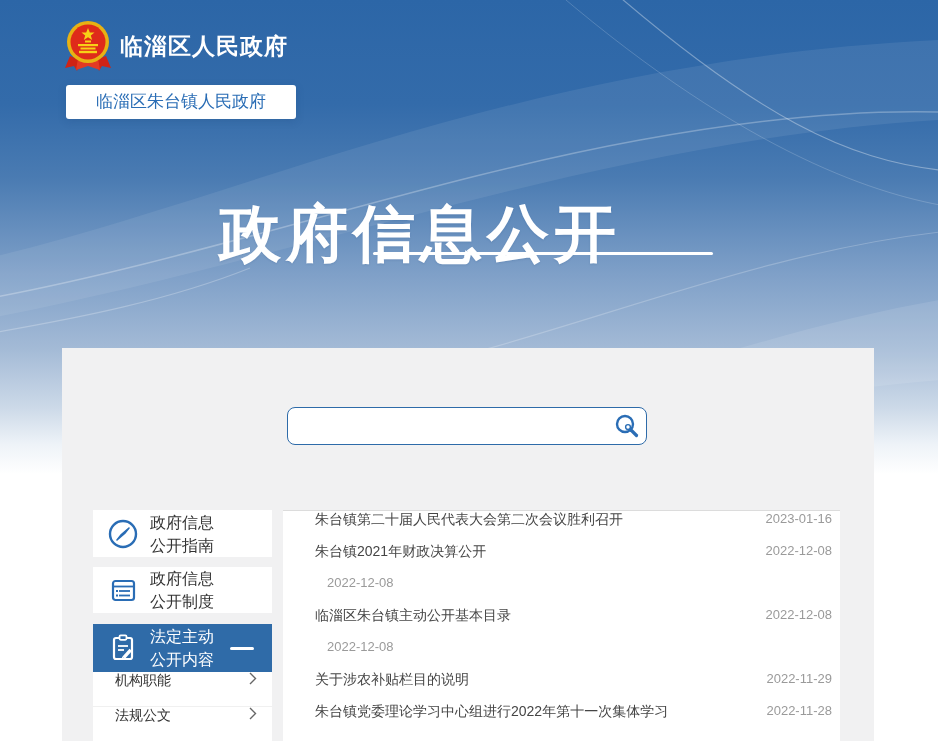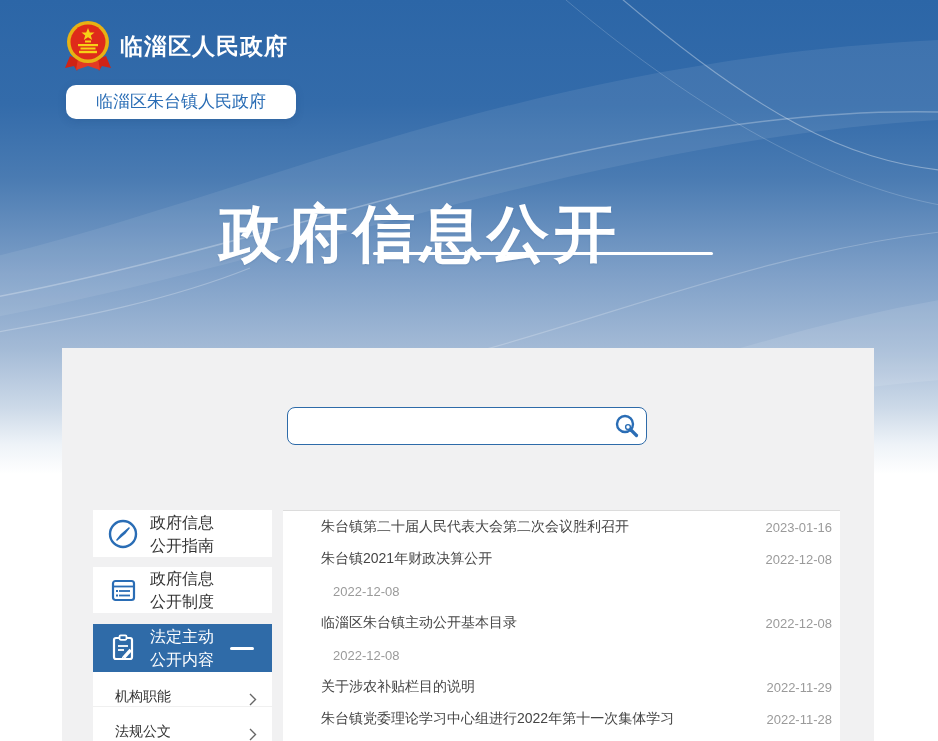--- a/index.html
+++ b/index.html
@@ -15,21 +15,21 @@
   .waves{ position:absolute; top:0; left:0; pointer-events:none; }
 
   
   .emblem{ position:absolute; left:64px; top:20px; width:48px; height:54px; }
   .site-name{
     position:absolute; left:120px; top:31px; color:#fff;
     font-size:23px; font-weight:700; letter-spacing:1px; cursor:pointer;
   }
   .org-button{
     position:absolute; left:66px; top:85px; width:230px; height:34px;
-    background:#fff; border-radius:10px; line-height:34px; text-align:center;
+    background:#fff; border-radius:3px; line-height:34px; text-align:center;
     color:#2a6db5; font-size:17px; box-shadow:0 2px 8px rgba(20,60,110,.18);
     cursor:pointer;
   }
   .big-title{
     position:absolute; left:0; top:164px; width:840px; text-align:center;
     color:#fff; font-size:62px; font-weight:700; letter-spacing:5px;
     text-shadow:0 1px 2px rgba(30,70,120,.15);
     margin-top:28px;
   }
   .title-underline{
@@ -66,35 +66,34 @@
   .card-3{ top:276px; height:48px; background:#2f6ba8; }
   .card-3 .side-label{ color:#fff; }
   .collapse-dash{
     position:absolute; right:18px; top:23px; width:24px; height:3px;
     background:#fff; border-radius:2px;
   }
   .submenu{
     position:absolute; left:31px; top:324px; width:179px; height:69px; background:#fff;
   }
   .submenu-item{
-    height:34px; display:flex; align-items:flex-end; justify-content:space-between;
+    height:34px; display:flex; align-items:flex-start; justify-content:space-between;
     padding:0 15px 0 22px; cursor:pointer; font-size:14px; color:#333;
   }
   .submenu-item + .submenu-item{ border-top:1px solid #f0f0f0; height:35px; }
   .chev{ width:8px; height:13px; flex:0 0 auto; }
 
   
   .news-list{
     position:absolute; left:221px; top:162px; width:557px; height:231px;
     background:#fff; border-top:1px solid #dcdcdc;
   }
   .news-row{
-    height:32px; display:flex; align-items:center; justify-content:space-between;
-    padding:0 8px 0 12px;
-    margin-left:26px;
+    height:32px; display:flex; justify-content:space-between;
+    padding:0 8px 0 32px;
   }
   .news-title{
     font-size:14px; color:#454545; white-space:nowrap; overflow:hidden;
     text-overflow:ellipsis; cursor:pointer;
   }
   .news-date{ font-size:13px; color:#9a9a9a; margin-left:12px; flex:0 0 auto; }
 </style>
 </head>
 <body>
 

